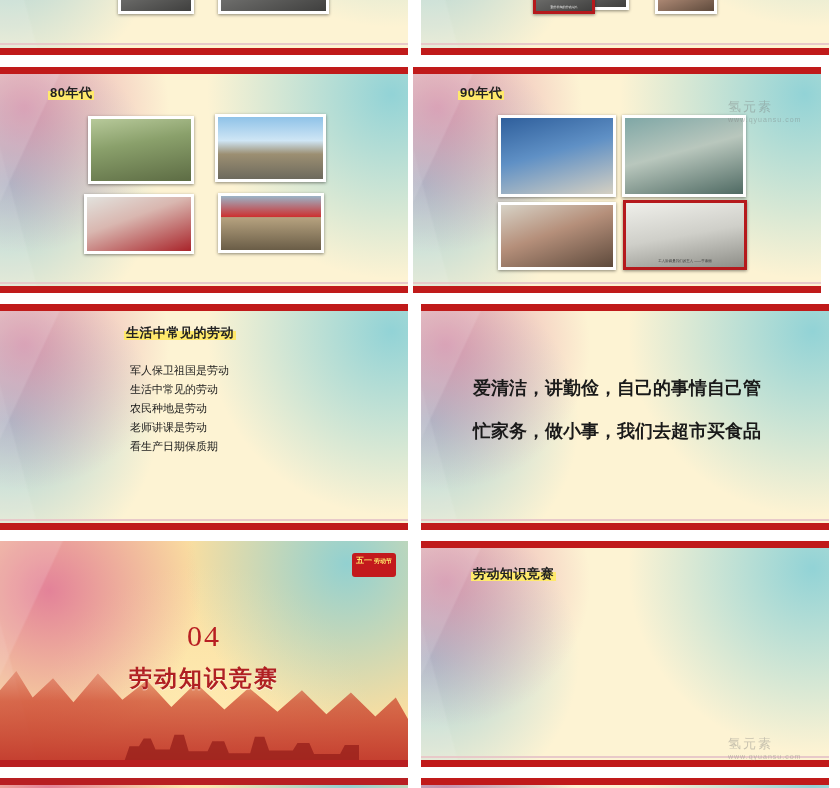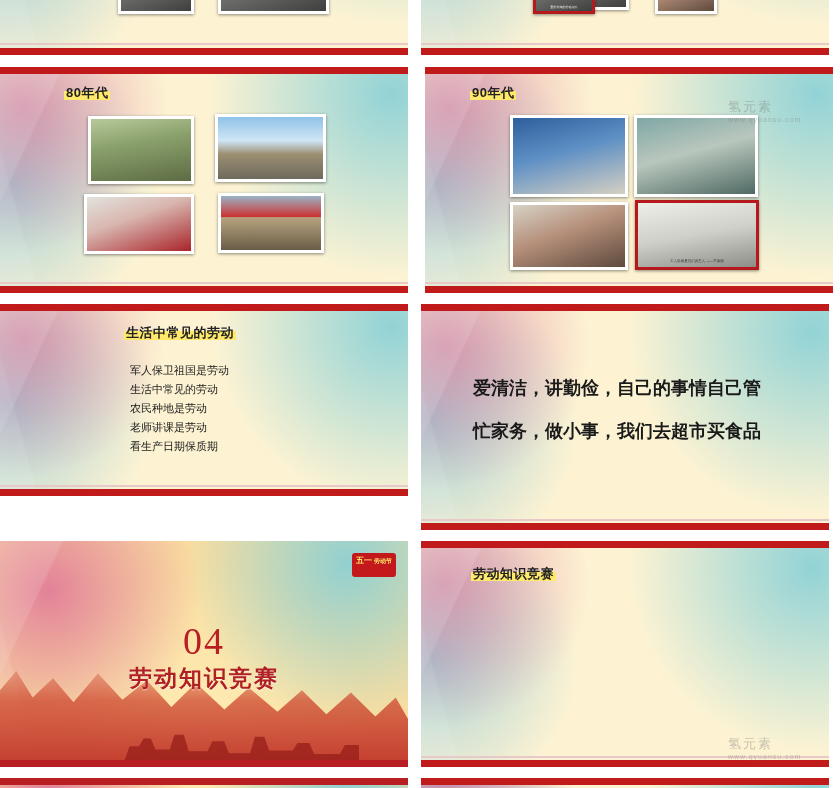--- a/index.html
+++ b/index.html
@@ -149,21 +149,21 @@
     background: rgba(150,30,25,0.75);
     clip-path: polygon(0 100%, 3% 55%, 7% 55%, 9% 38%, 12% 38%, 14% 62%, 20% 62%, 22% 30%, 26% 30%, 28% 66%,
                        36% 66%, 38% 44%, 43% 44%, 45% 70%, 54% 70%, 56% 34%, 60% 34%, 62% 64%, 72% 64%,
                        74% 48%, 79% 48%, 81% 72%, 92% 72%, 94% 52%, 100% 52%, 100% 100%);
   }
   .cover-num {
     position: absolute;
     width: 100%;
     text-align: center;
     color: #b81f22;
-    font-size: 38px;
+    font-size: 30px;
     font-family: "Liberation Serif", serif;
     letter-spacing: 2px;
   }
   .cover-heading {
     position: absolute;
     width: 100%;
     text-align: center;
     color: #b01f22;
     font-size: 23px;
     font-weight: bold;
@@ -257,42 +257,42 @@
       <div class="partial-photo-label">勤劳朴实的劳动人民</div>
     </div>
     <div class="innerline" style="bottom:10px;"></div>
     <div class="bottomband"></div>
   </div>
 
   <div class="slide" style="left:0; top:67px; height:226px;">
     <div class="bg-gradient"></div>
     <div class="bg-facets"></div>
     <div class="topband"></div>
-    <div class="slide-title" style="left:64px; top:17px;">
+    <div class="slide-title" style="left:48px; top:17px;">
       <span class="hl">80年代</span>
     </div>
 
     <div class="photo" style="left:88px; top:49px; width:100px; height:62px;">
       <div class="ph-fill p-field"></div>
     </div>
     <div class="photo" style="left:215px; top:47px; width:105px; height:62px;">
       <div class="ph-fill p-sky"></div>
     </div>
     <div class="photo" style="left:84px; top:127px; width:104px; height:54px;">
       <div class="ph-fill p-red"></div>
     </div>
     <div class="photo" style="left:218px; top:126px; width:100px; height:54px;">
       <div class="ph-fill p-banner"></div>
     </div>
 
     <div class="innerline" style="bottom:9px;"></div>
     <div class="bottomband"></div>
   </div>
 
-  <div class="slide" style="left:425px; top:67px; height:226px;">
+  <div class="slide" style="left:413px; top:67px; height:226px;">
     <div class="bg-gradient"></div>
     <div class="bg-facets"></div>
     <div class="topband"></div>
     <div class="slide-title" style="left:45px; top:17px;">
       <span class="hl">90年代</span>
     </div>
 
     <div class="photo" style="left:85px; top:48px; width:112px; height:76px;">
       <div class="ph-fill p-blue"></div>
     </div>
@@ -304,21 +304,21 @@
     </div>
     <div class="photo redframe" style="left:210px; top:133px; width:118px; height:64px;">
       <div class="ph-fill p-port"></div>
       <div class="partial-photo-label" style="color:#333; bottom:4px; font-size:3.5px;">工人阶级是我们的主人 ——李素丽</div>
     </div>
 
     <div class="innerline" style="bottom:9px;"></div>
     <div class="bottomband"></div>
   </div>
 
-  <div class="slide" style="left:0; top:304px; height:192px;">
+  <div class="slide" style="left:0; top:304px; height:226px;">
     <div class="bg-gradient"></div>
     <div class="bg-facets"></div>
     <div class="topband"></div>
     <div class="slide-title" style="left:124px; top:20px;">
       <span class="hl">生活中常见的劳动</span>
     </div>
     <div class="body-list" style="left:130px; top:57px;">
       <div>军人保卫祖国是劳动</div>
       <div>生活中常见的劳动</div>
       <div>农民种地是劳动</div>

